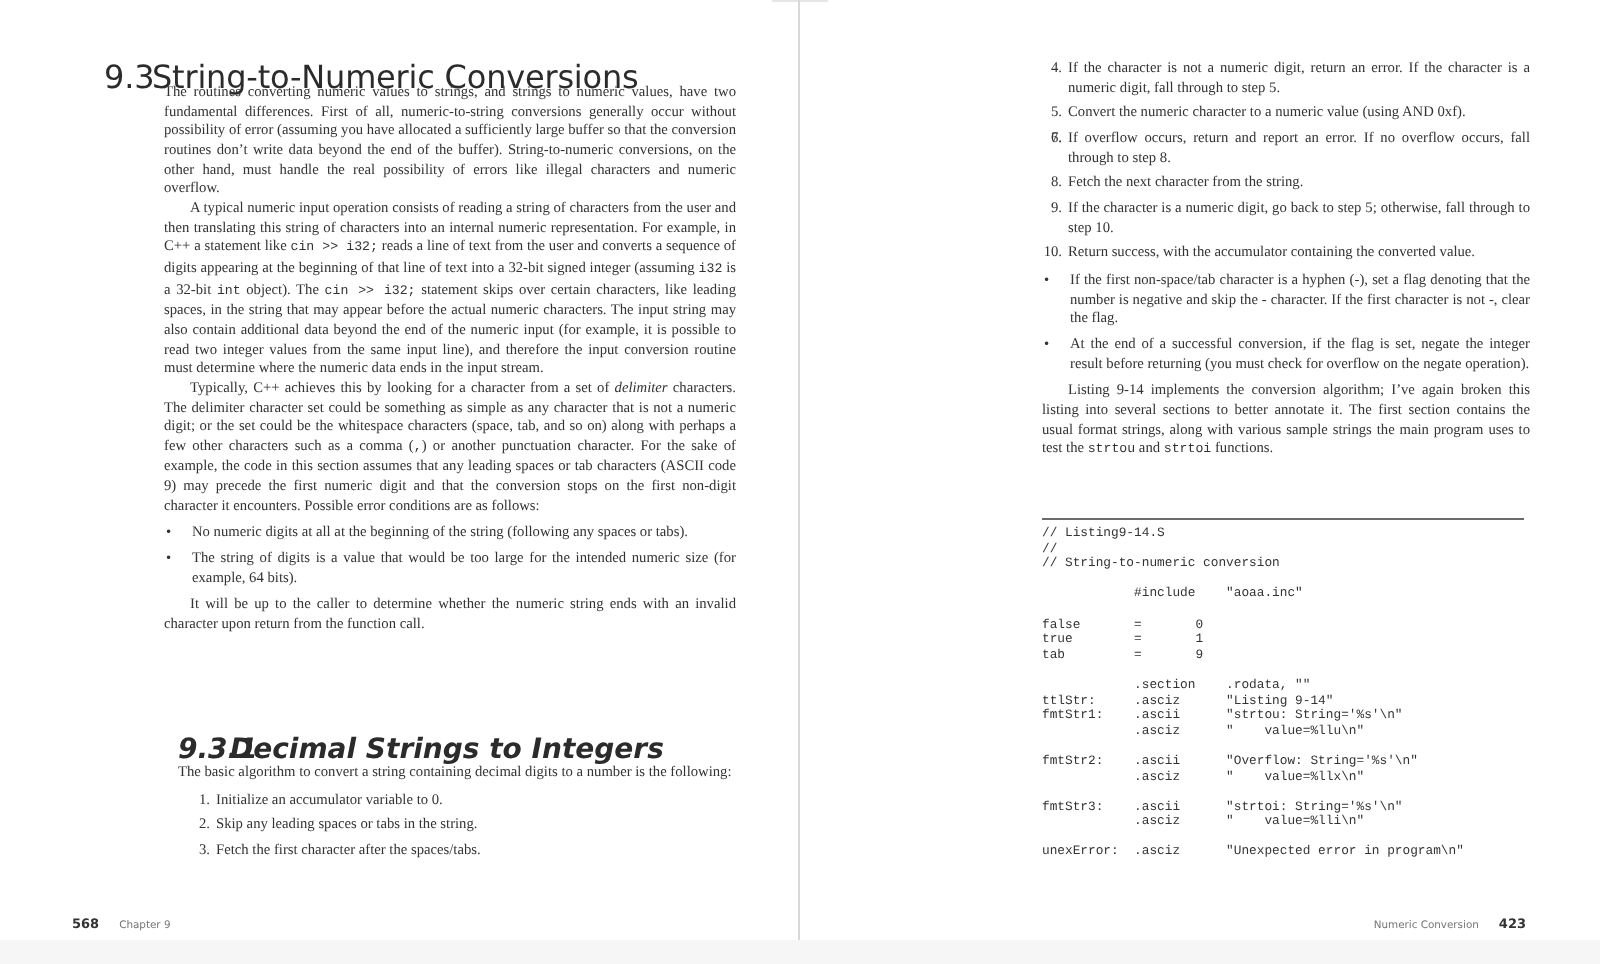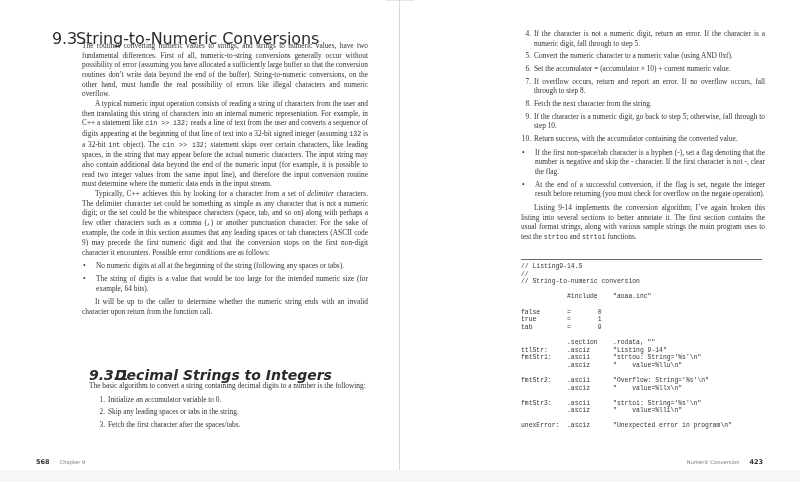--- a/index.html
+++ b/index.html
@@ -80,21 +80,21 @@
 </div>
 
 <div class="footer-left">
   <span class="pg">568</span><span class="chap">Chapter 9</span>
 </div>
 
 <div class="body-text" style="left:521px; top:29px; width:244px;">
   <ol class="ol" style="margin:0;">
     <li><span class="n">4.</span><span>If the character is not a numeric digit, return an error. If the character is a numeric digit, fall through to step 5.</span></li>
     <li><span class="n">5.</span><span>Convert the numeric character to a numeric value (using AND 0xf).</span></li>
-    <li><span class="n">6.</span><span>Set the accumulator = (accumulator × 10) + current numeric value.</span></li>
+    <li><span class="n">6.</span></li>
     <li><span class="n">7.</span><span>If overflow occurs, return and report an error. If no overflow occurs, fall through to step 8.</span></li>
     <li><span class="n">8.</span><span>Fetch the next character from the string.</span></li>
     <li><span class="n">9.</span><span>If the character is a numeric digit, go back to step 5; otherwise, fall through to step 10.</span></li>
     <li><span class="n">10.</span><span>Return success, with the accumulator containing the converted value.</span></li>
   </ol>
   <ul class="ul">
     <li><span class="bullet">•</span><span>If the first non-space/tab character is a hyphen (-), set a flag denoting that the number is negative and skip the - character. If the first character is not -, clear the flag.</span></li>
     <li><span class="bullet">•</span><span>At the end of a successful conversion, if the flag is set, negate the integer result before returning (you must check for overflow on the negate operation).</span></li>
   </ul>
   <p class="indent"><span>Listing 9-14 implements the conversion algorithm; I’ve again broken this listing into several sections to better annotate it. The first section contains the usual format strings, along with various sample strings the main program uses to test the </span><span class="code">strtou</span><span> and </span><span class="code">strtoi</span><span> functions.</span></p>

